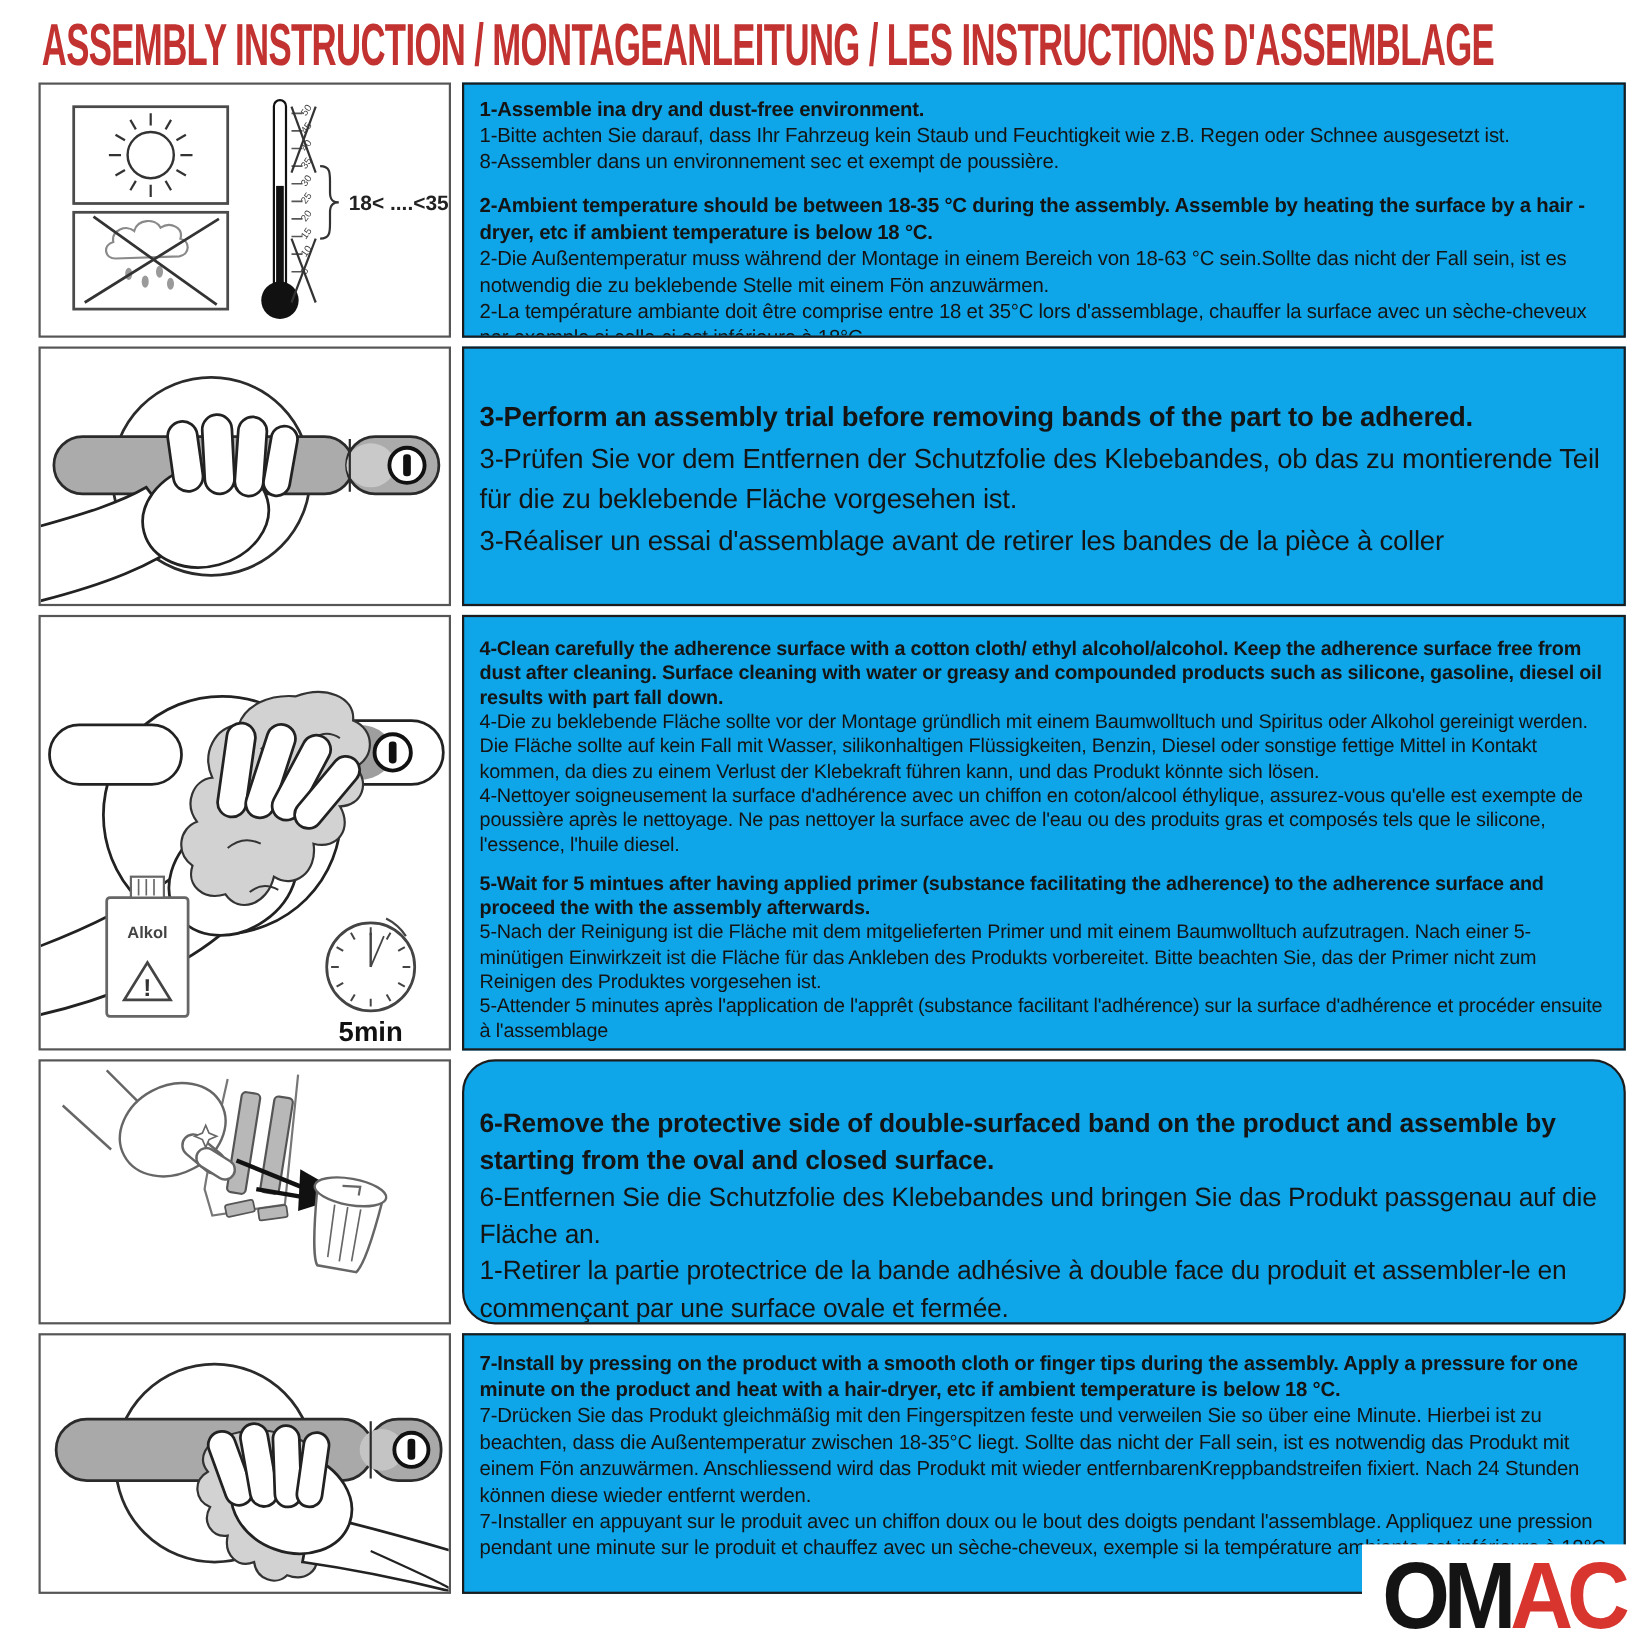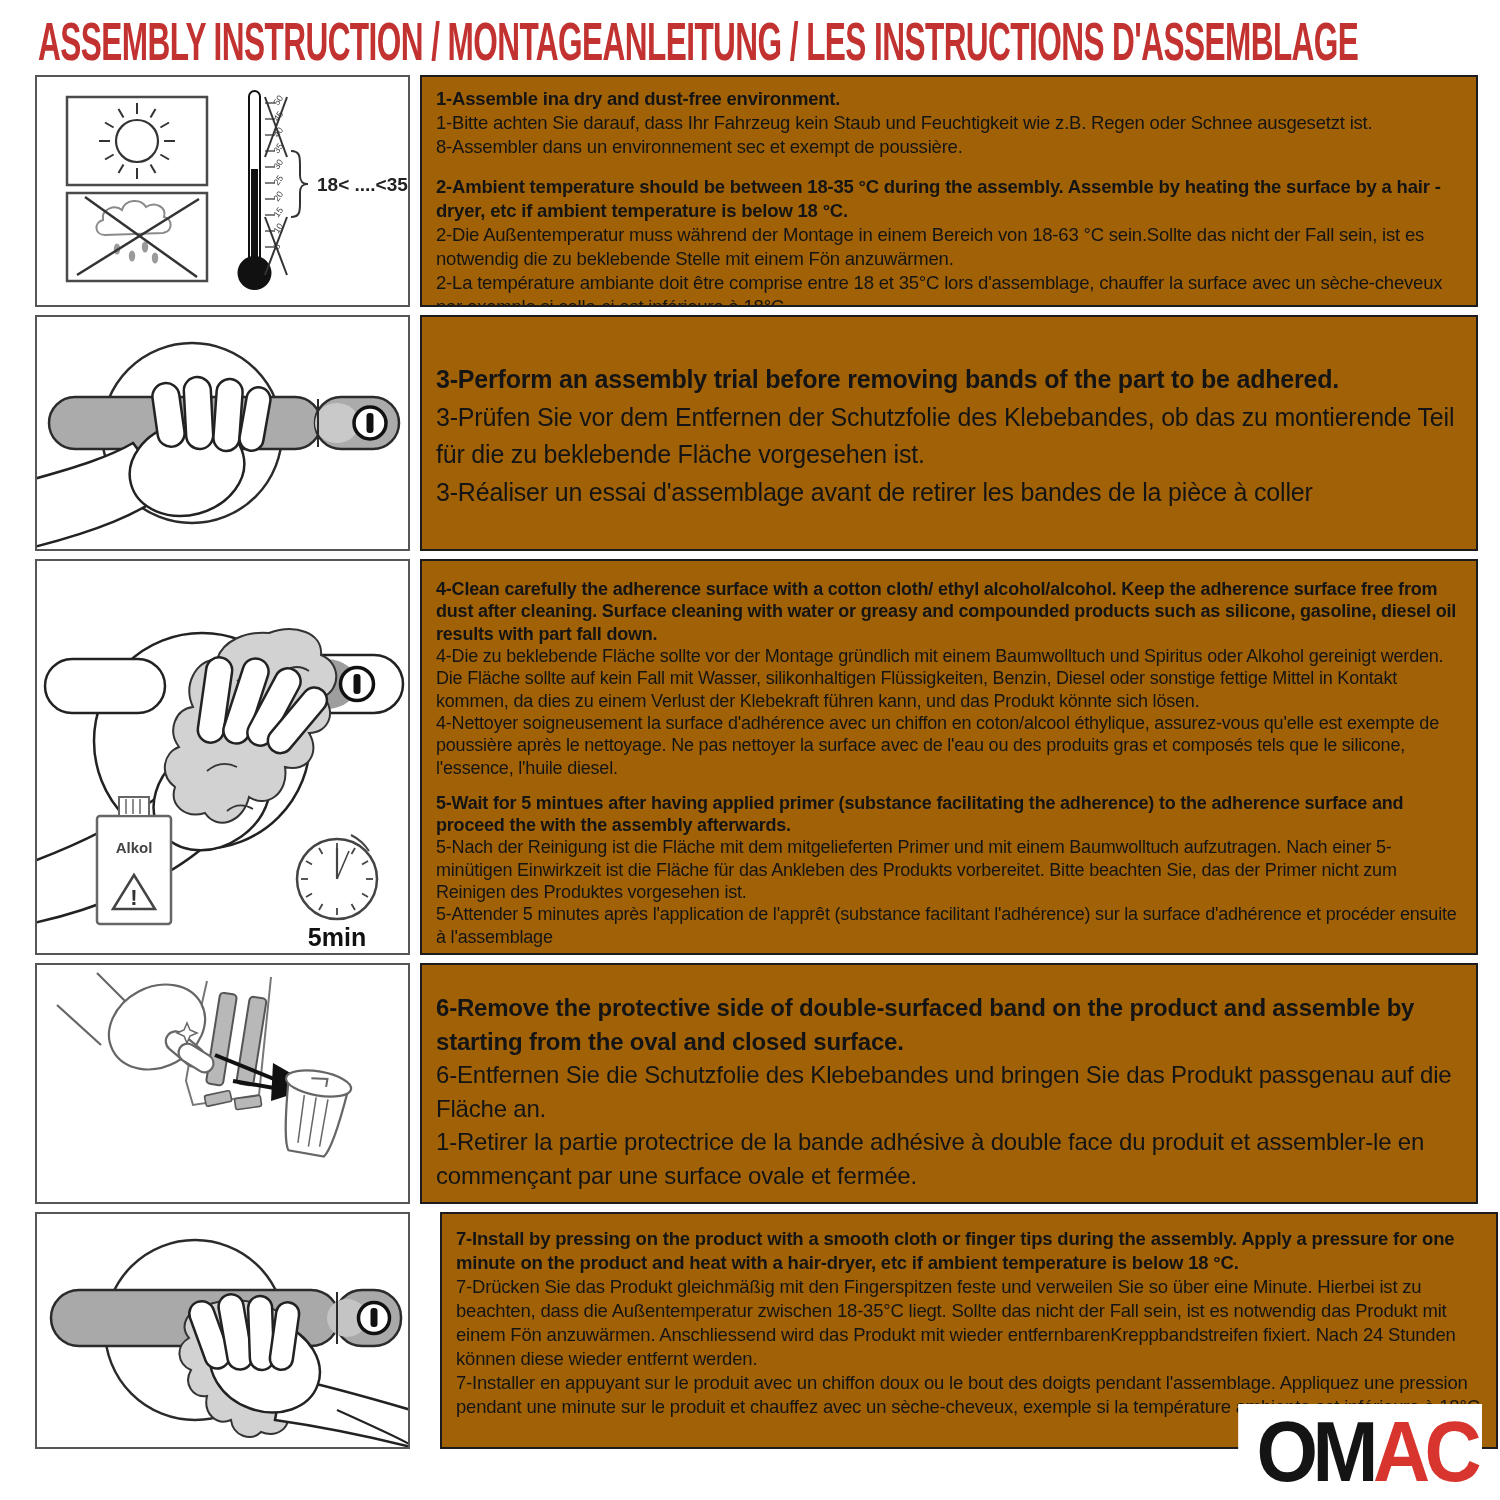--- a/index.html
+++ b/index.html
@@ -8,38 +8,38 @@
 
   .title{position:absolute;left:38px;top:10px;font-size:54px;font-weight:bold;
          color:#c23230;letter-spacing:-1px;white-space:nowrap;
          transform:scaleX(0.585);transform-origin:0 0;}
 
   .row{position:absolute;left:35px;display:flex;}
   .r1{top:75px;height:232px;}
   .r2{top:315px;height:236px;}
   .r3{top:559px;height:396px;}
   .r4{top:963px;height:241px;}
-  .r5{top:1212px;height:237px;gap:20px;}
+  .r5{top:1212px;height:237px;}
 
   .illu{width:375px;height:100%;border:2px solid #565656;box-sizing:border-box;
         background:#fff;overflow:hidden;}
   .illu svg{display:block;}
   .txt{width:1058px;height:100%;margin-left:10px;border:2px solid #1c1c1c;
-       box-sizing:border-box;background:#a16207;padding:10px 14px 0 14px;overflow:hidden;}
+       box-sizing:border-box;background:#0ea5e9;padding:10px 14px 0 14px;overflow:hidden;}
 
   .txt p{margin:0;font-size:18.5px;line-height:1.3;letter-spacing:-0.2px;color:#141414;}
   .txt p.b{font-weight:bold;}
   .txt p.gap{margin-top:16px;}
 
   .r2 .txt{padding-top:44px;}
   .r2 .txt p{font-size:25px;line-height:1.5;}
   .r3 .txt{padding-top:17px;}
   .r3 .txt p{font-size:18px;line-height:1.24;}
   .r3 .txt p.gap{margin-top:13px;}
-  .r4 .txt{padding-top:26px;}
+  .r4 .txt{padding-top:40px;border-radius:30px;}
   .r4 .txt p{font-size:24px;line-height:1.4;}
   .r5 .txt{padding-top:13px;}
 
   .logo{position:absolute;top:1404px;right:18px;background:#fff;
         padding:4px 6px 10px 20px;font-weight:bold;font-size:86px;line-height:1;
         letter-spacing:-6px;white-space:nowrap;z-index:5;
         transform:scaleX(0.92);transform-origin:100% 0;}
   .logo .lb{color:#141414;}
   .logo .lr{color:#d8352f;}
 

